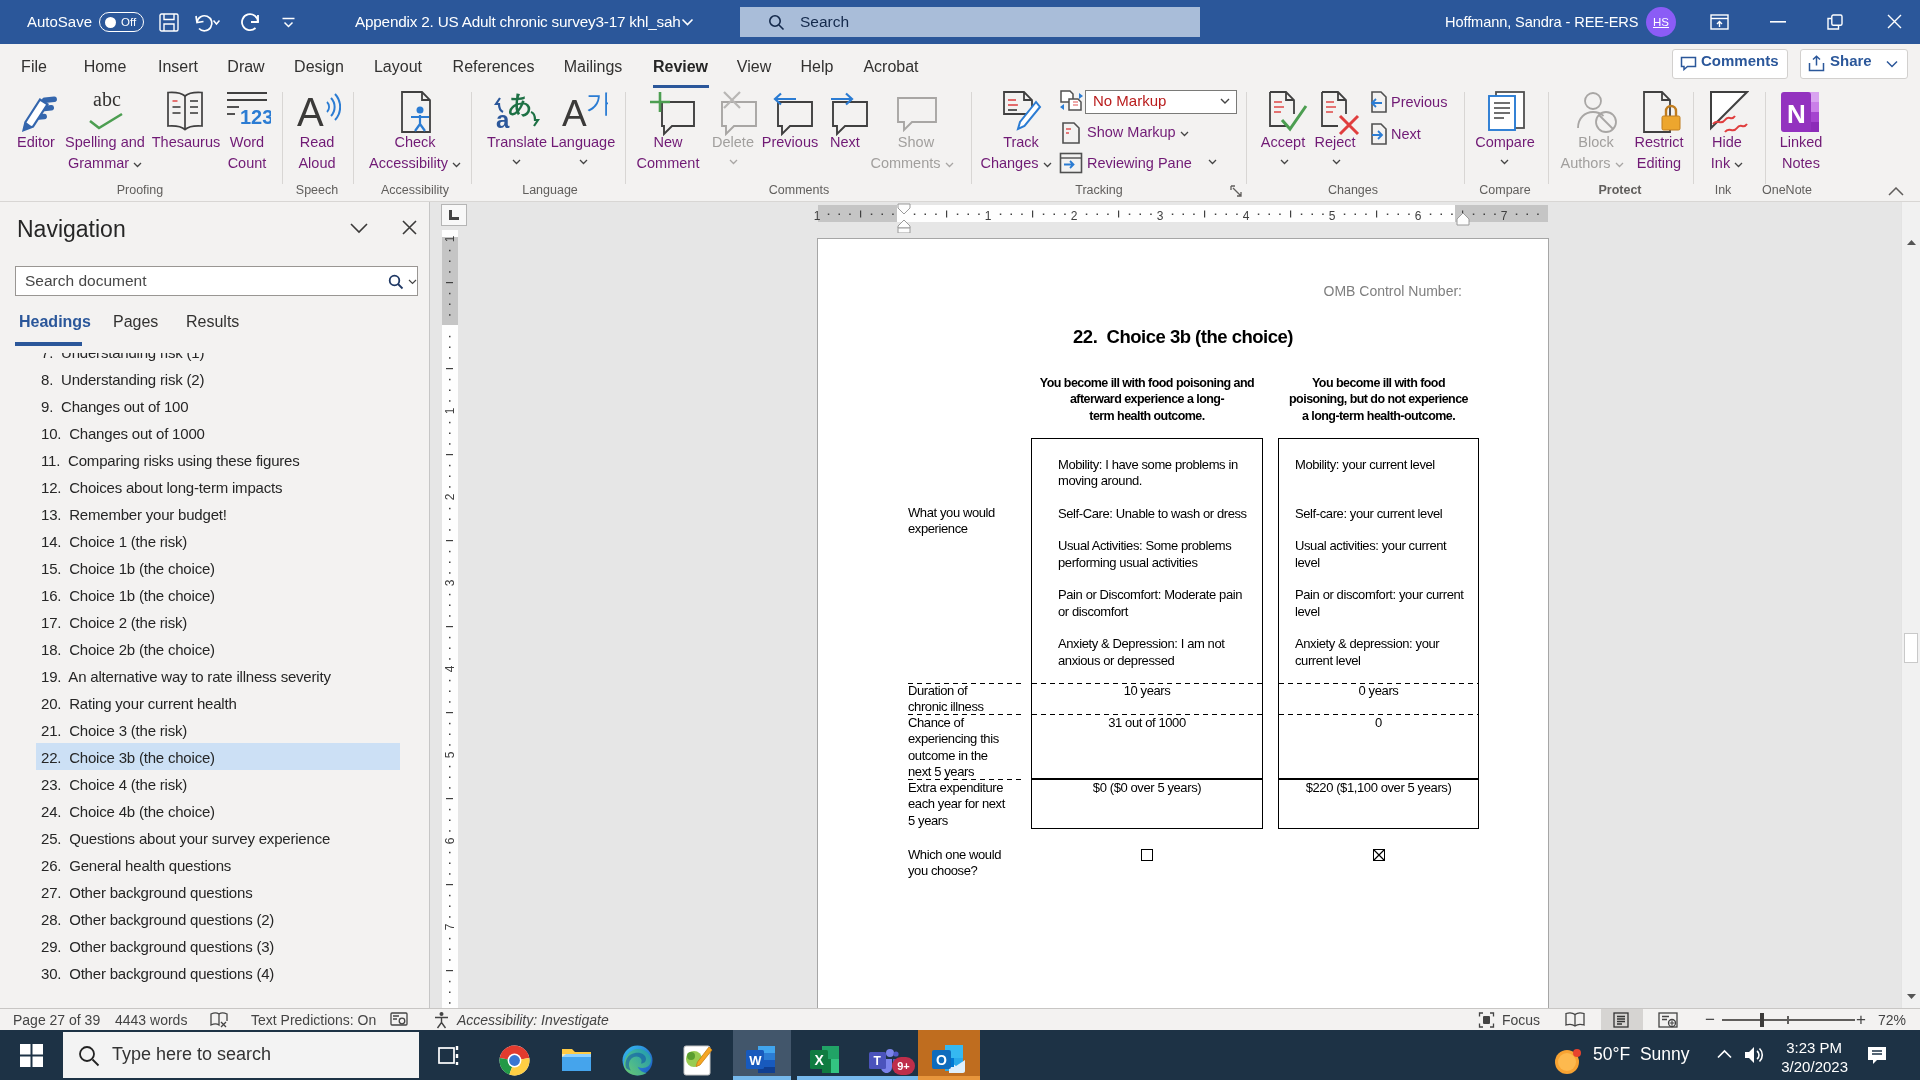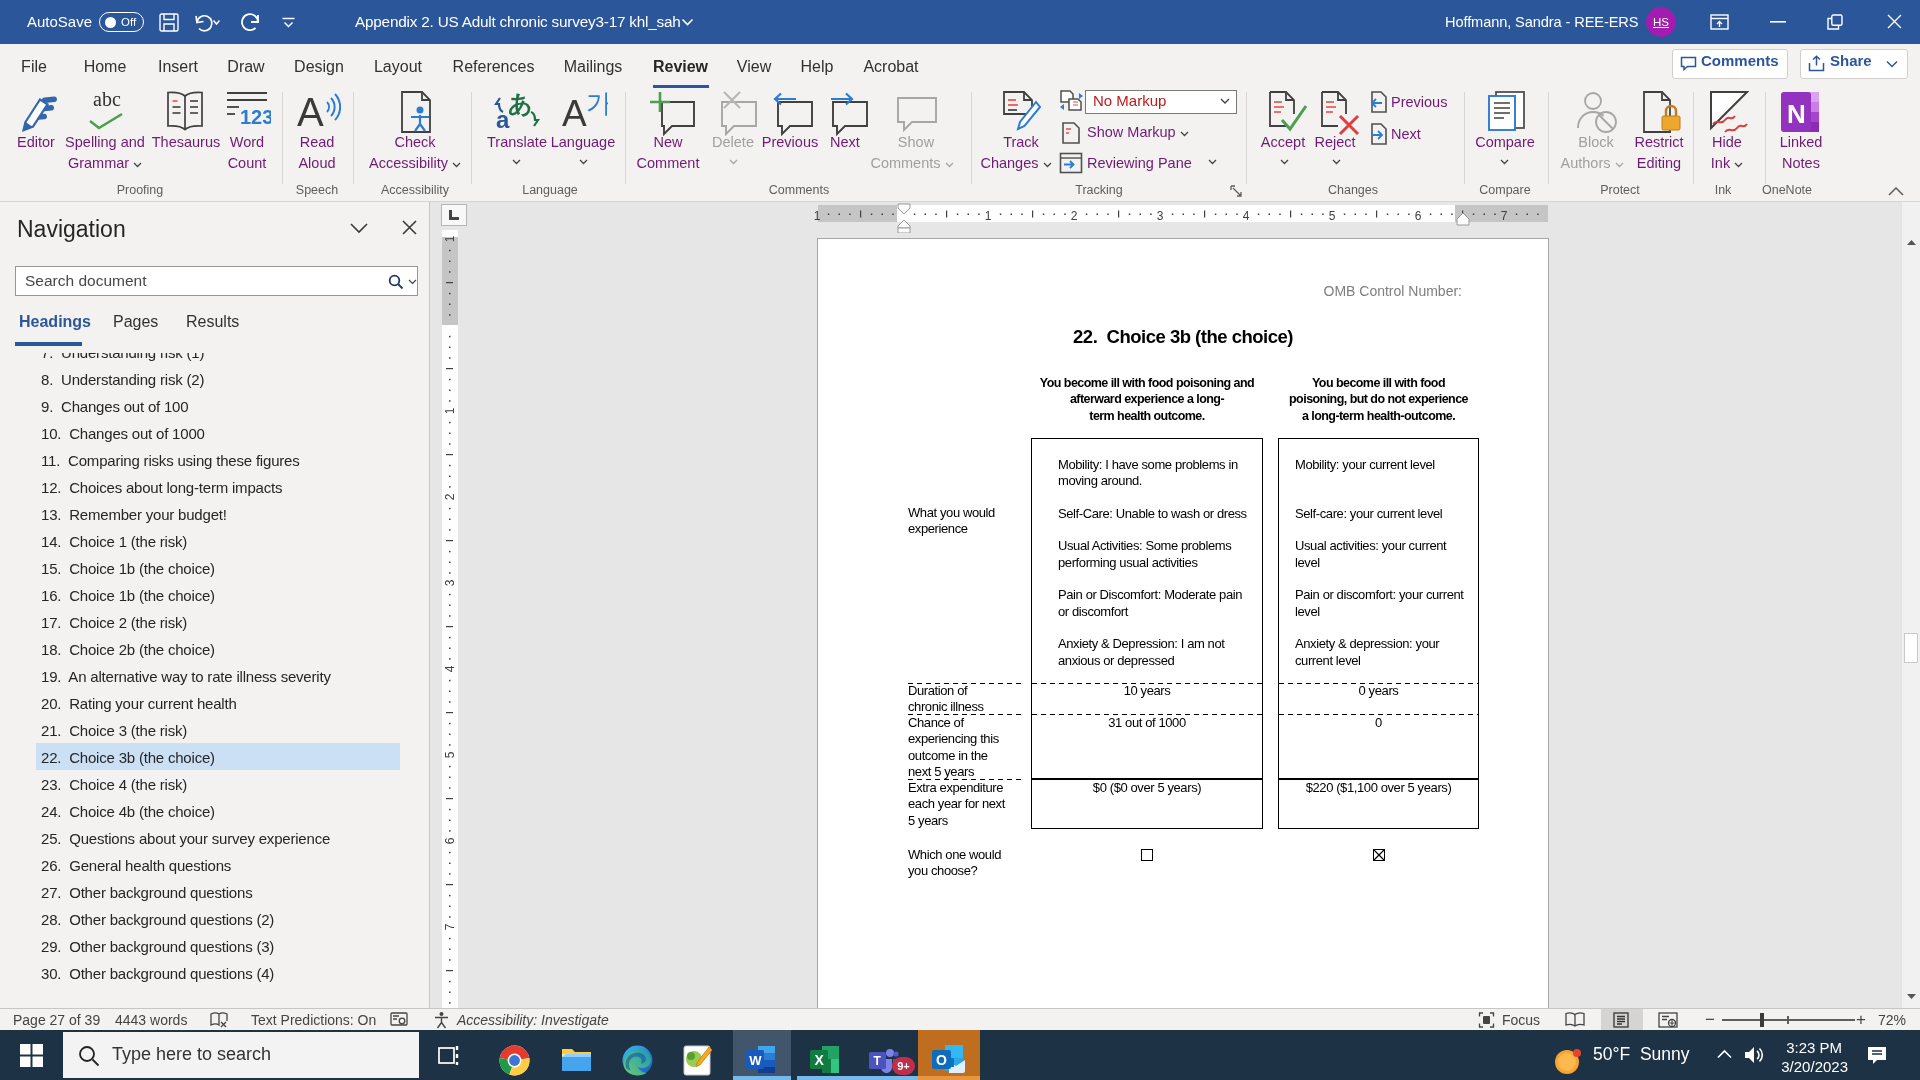--- a/index.html
+++ b/index.html
@@ -57,22 +57,29 @@
         <path d="M18 10 a 8 8 0 1 0 -2.5 6" stroke-width="1.8"></path>
       </svg>
     <svg class="abs" style="left:281px;top:17px;" width="15" height="11" viewBox="0 0 15 11" fill="none" stroke="#fff" stroke-width="1.5">
         <path d="M1.5 1.5 h12"></path>
         <path d="M3.5 5.5 l4 4 4-4"></path>
       </svg>
     <span class="t" style="left:355px;font-size:15.3px;letter-spacing:-0.2px;">Appendix 2. US Adult chronic survey3-17 khl_sah</span>
     <svg class="abs" style="left:681px;top:18px;" width="13" height="9" viewBox="0 0 13 9" fill="none" stroke="#fff" stroke-width="1.6">
         <path d="M1.5 1.5 l5 5 5-5"></path>
       </svg>
+    <div id="tsearch">
+        <svg class="abs" style="left:28px;top:7px;" width="17" height="17" viewBox="0 0 17 17" fill="none" stroke="#14294b" stroke-width="1.6">
+          <circle cx="7" cy="7" r="5.2"></circle>
+          <path d="M11 11 l4.5 4.5"></path>
+        </svg>
+        <span style="position:absolute;left:60px;">Search</span>
+      </div>
     <span class="t" style="left:1445px;font-size:14.6px;letter-spacing:-0.1px;">Hoffmann, Sandra - REE-ERS</span>
-    <span class="abs" style="left:1646px;top:7px;width:30px;height:30px;border-radius:50%;background:#a21caf;color:#fff;font-size:11.5px;text-align:center;line-height:30px;text-decoration:underline;">HS</span>
+    <span class="abs" style="left:1646px;top:7px;width:30px;height:30px;border-radius:50%;background:#8b5cf6;color:#fff;font-size:11.5px;text-align:center;line-height:30px;text-decoration:underline;">HS</span>
     <svg class="abs" style="left:1710px;top:14px;" width="19" height="16" viewBox="0 0 19 16" fill="none" stroke="#fff" stroke-width="1.4">
         <rect x="1" y="1" width="17" height="14"></rect>
         <path d="M1 4.5 h17"></path>
         <path d="M9.5 13 v-5 M7 10 l2.5-2.5 2.5 2.5"></path>
       </svg>
     <svg class="abs" style="left:1770px;top:21px;" width="16" height="2" viewBox="0 0 16 2">
         <rect width="16" height="1.6" fill="#fff"></rect>
       </svg>
     <svg class="abs" style="left:1827px;top:14px;" width="16" height="16" viewBox="0 0 16 16" fill="none" stroke="#fff" stroke-width="1.4">
         <path d="M4.5 4.5 h-3.5 v10.5 h10.5 v-3.5"></path>
@@ -374,21 +381,21 @@
       </svg>
 
     <span class="glabel" style="left:90px;width:100px;">Proofing</span>
     <span class="glabel" style="left:267px;width:100px;">Speech</span>
     <span class="glabel" style="left:365px;width:100px;">Accessibility</span>
     <span class="glabel" style="left:500px;width:100px;">Language</span>
     <span class="glabel" style="left:749px;width:100px;">Comments</span>
     <span class="glabel" style="left:1049px;width:100px;">Tracking</span>
     <span class="glabel" style="left:1303px;width:100px;">Changes</span>
     <span class="glabel" style="left:1455px;width:100px;">Compare</span>
-    <span class="glabel" style="left:1570px;width:100px;">Protect</span>
+    <span class="glabel" style="left:1570px;width:100px;font-weight:bold;">Protect</span>
     <span class="glabel" style="left:1673px;width:100px;">Ink</span>
     <span class="glabel" style="left:1737px;width:100px;text-align:center;">OneNote</span>
   </div>
   <div id="navpane">
     <span class="abs" style="left:17px;top:14px;font-size:23px;color:#262626;">Navigation</span>
     <svg class="abs" style="left:350px;top:21px;" width="18" height="11" viewBox="0 0 18 11" fill="none" stroke="#3b3a39" stroke-width="1.6">
         <path d="M1 1 l8 8 8-8"></path>
       </svg>
     <svg class="abs" style="left:402px;top:18px;" width="15" height="15" viewBox="0 0 15 15" fill="none" stroke="#3b3a39" stroke-width="1.6">
         <path d="M1 1 L14 14 M14 1 L1 14"></path>

